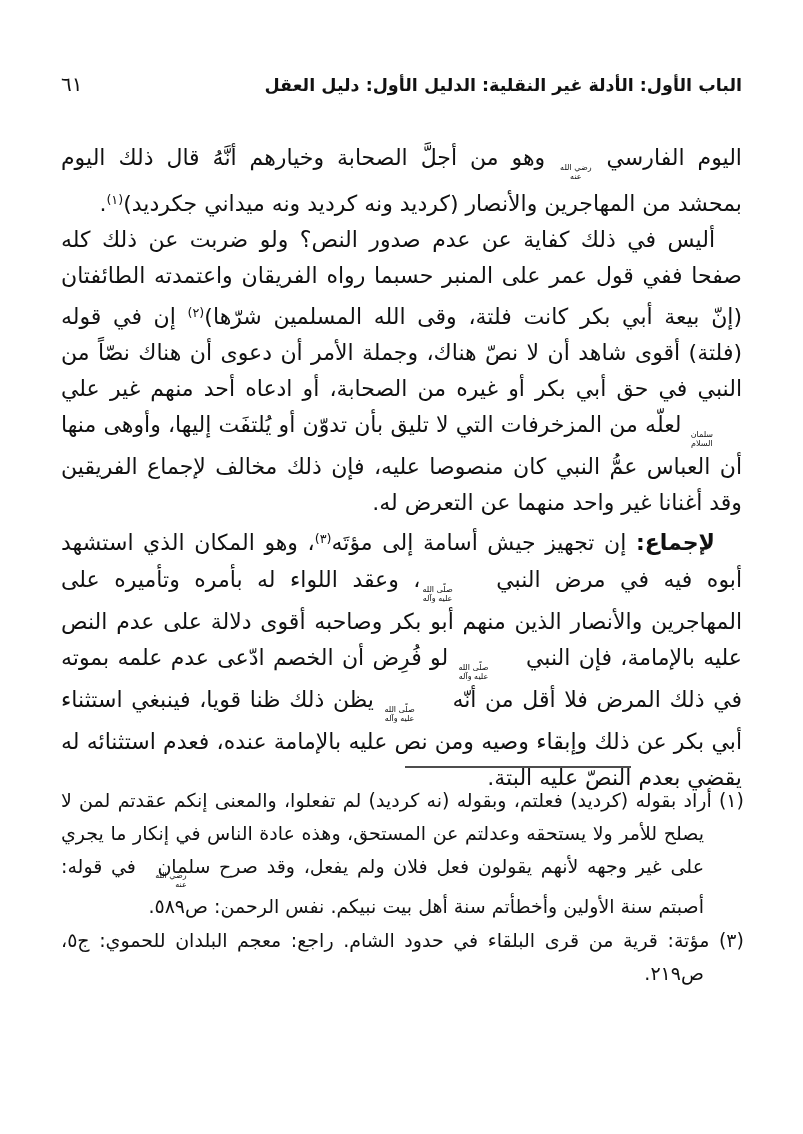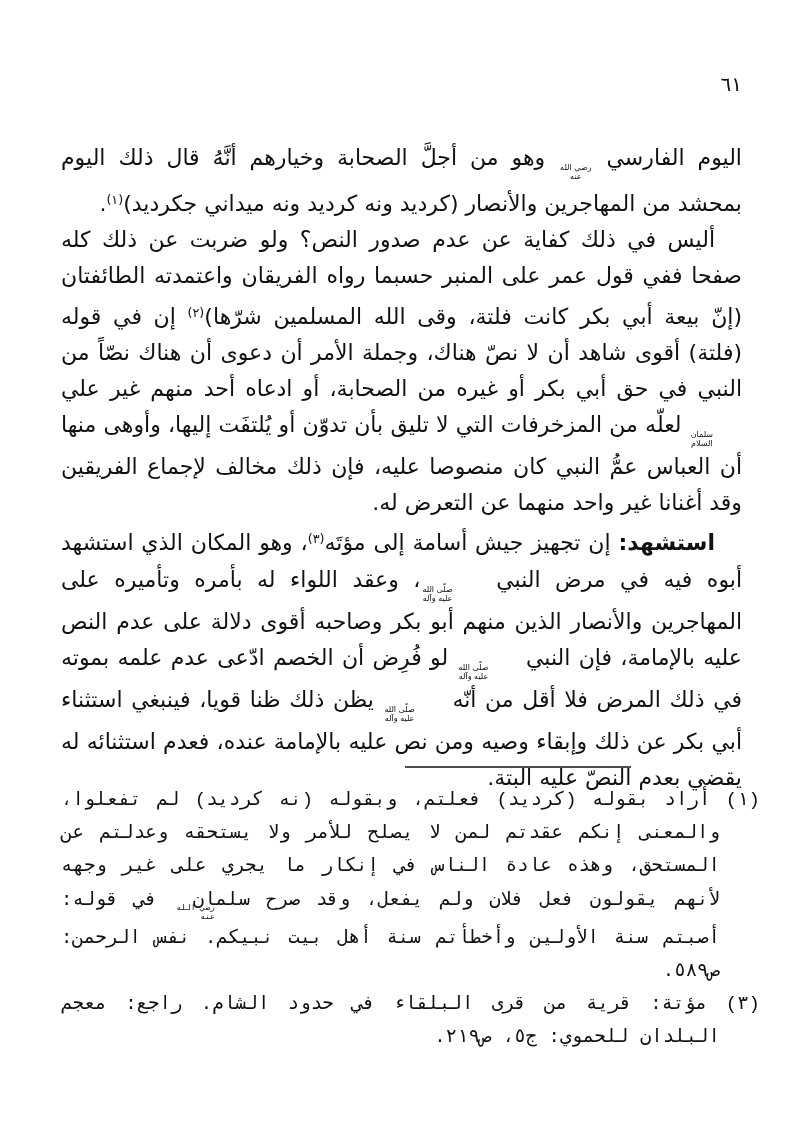--- a/index.html
+++ b/index.html
@@ -44,51 +44,51 @@
   
   .fnref{
     font-size:0.58em;vertical-align:7px;letter-spacing:-0.5px;
   }
   
   .fn-divider{
     position:absolute;top:766px;left:405px;width:226px;height:2px;
     background:#4d4d4d;border:none;margin:0;
   }
   .footnotes{
-    position:absolute;top:784px;right:43px;left:61px;
+    position:absolute;top:784px;right:59px;left:61px;
     font-size:19px;line-height:33.2px;
     text-align:justify;
-    font-family:Liberation Mono, monospace;
   }
   .footnote{
     margin:0;padding:0 40px 0 0;text-indent:-40px;
   }
 </style>
 </head>
 <body>
 
 <div class="page">
 
   <div class="page-header">
+    <div class="running-head">الباب الأول: الأدلة غير النقلية: الدليل الأول: دليل العقل</div>
     <div class="page-num">٦١</div>
   </div>
 
   <div class="body-text">
 
     <p><span>اليوم الفارسي </span><span class="honorific">
           <span>رضي الله</span>
           <span>عنه</span>
         </span><span> وهو من أجلَّ الصحابة وخيارهم أنَّهُ قال ذلك اليوم بمحشد من المهاجرين والأنصار (كرديد ونه كرديد ونه ميداني جكرديد)</span><span class="fnref">(١)</span><span>.</span></p>
 
     <p class="indent"><span>أليس في ذلك كفاية عن عدم صدور النص؟ ولو ضربت عن ذلك كله صفحا ففي قول عمر على المنبر حسبما رواه الفريقان واعتمدته الطائفتان (إنّ بيعة أبي بكر كانت فلتة، وقى الله المسلمين شرّها)</span><span class="fnref">(٢)</span><span> إن في قوله (فلتة) أقوى شاهد أن لا نصّ هناك، وجملة الأمر أن دعوى أن هناك نصّاً من النبي في حق أبي بكر أو غيره من الصحابة، أو ادعاه أحد منهم غير علي </span><span class="honorific">
           <span>سلمان</span>
           <span>السلام</span>
         </span><span> لعلّه من المزخرفات التي لا تليق بأن تدوّن أو يُلتفَت إليها، وأوهى منها أن العباس عمُّ النبي كان منصوصا عليه، فإن ذلك مخالف لإجماع الفريقين وقد أغنانا غير واحد منهما عن التعرض له.</span></p>
 
-    <p class="indent"><span class="lead-bold">استشهد:</span><span> إن تجهيز جيش أسامة إلى مؤتَه</span><span class="fnref">(٣)</span><span>، وهو المكان الذي استشهد أبوه فيه في مرض النبي </span><span class="honorific">
+    <p class="indent"><span class="lead-bold">لإجماع:</span><span> إن تجهيز جيش أسامة إلى مؤتَه</span><span class="fnref">(٣)</span><span>، وهو المكان الذي استشهد أبوه فيه في مرض النبي </span><span class="honorific">
           <span>صلّى الله</span>
           <span>عليه وآله</span>
         </span><span>، وعقد اللواء له بأمره وتأميره على المهاجرين والأنصار الذين منهم أبو بكر وصاحبه أقوى دلالة على عدم النص عليه بالإمامة، فإن النبي </span><span class="honorific">
           <span>صلّى الله</span>
           <span>عليه وآله</span>
         </span><span> لو فُرِض أن الخصم ادّعى عدم علمه بموته في ذلك المرض فلا أقل من أنّه </span><span class="honorific">
           <span>صلّى الله</span>
           <span>عليه وآله</span>
         </span><span> يظن ذلك ظنا قويا، فينبغي استثناء أبي بكر عن ذلك وإبقاء وصيه ومن نص عليه بالإمامة عنده، فعدم استثنائه له يقضي بعدم النصّ عليه البتة.</span></p>
 

